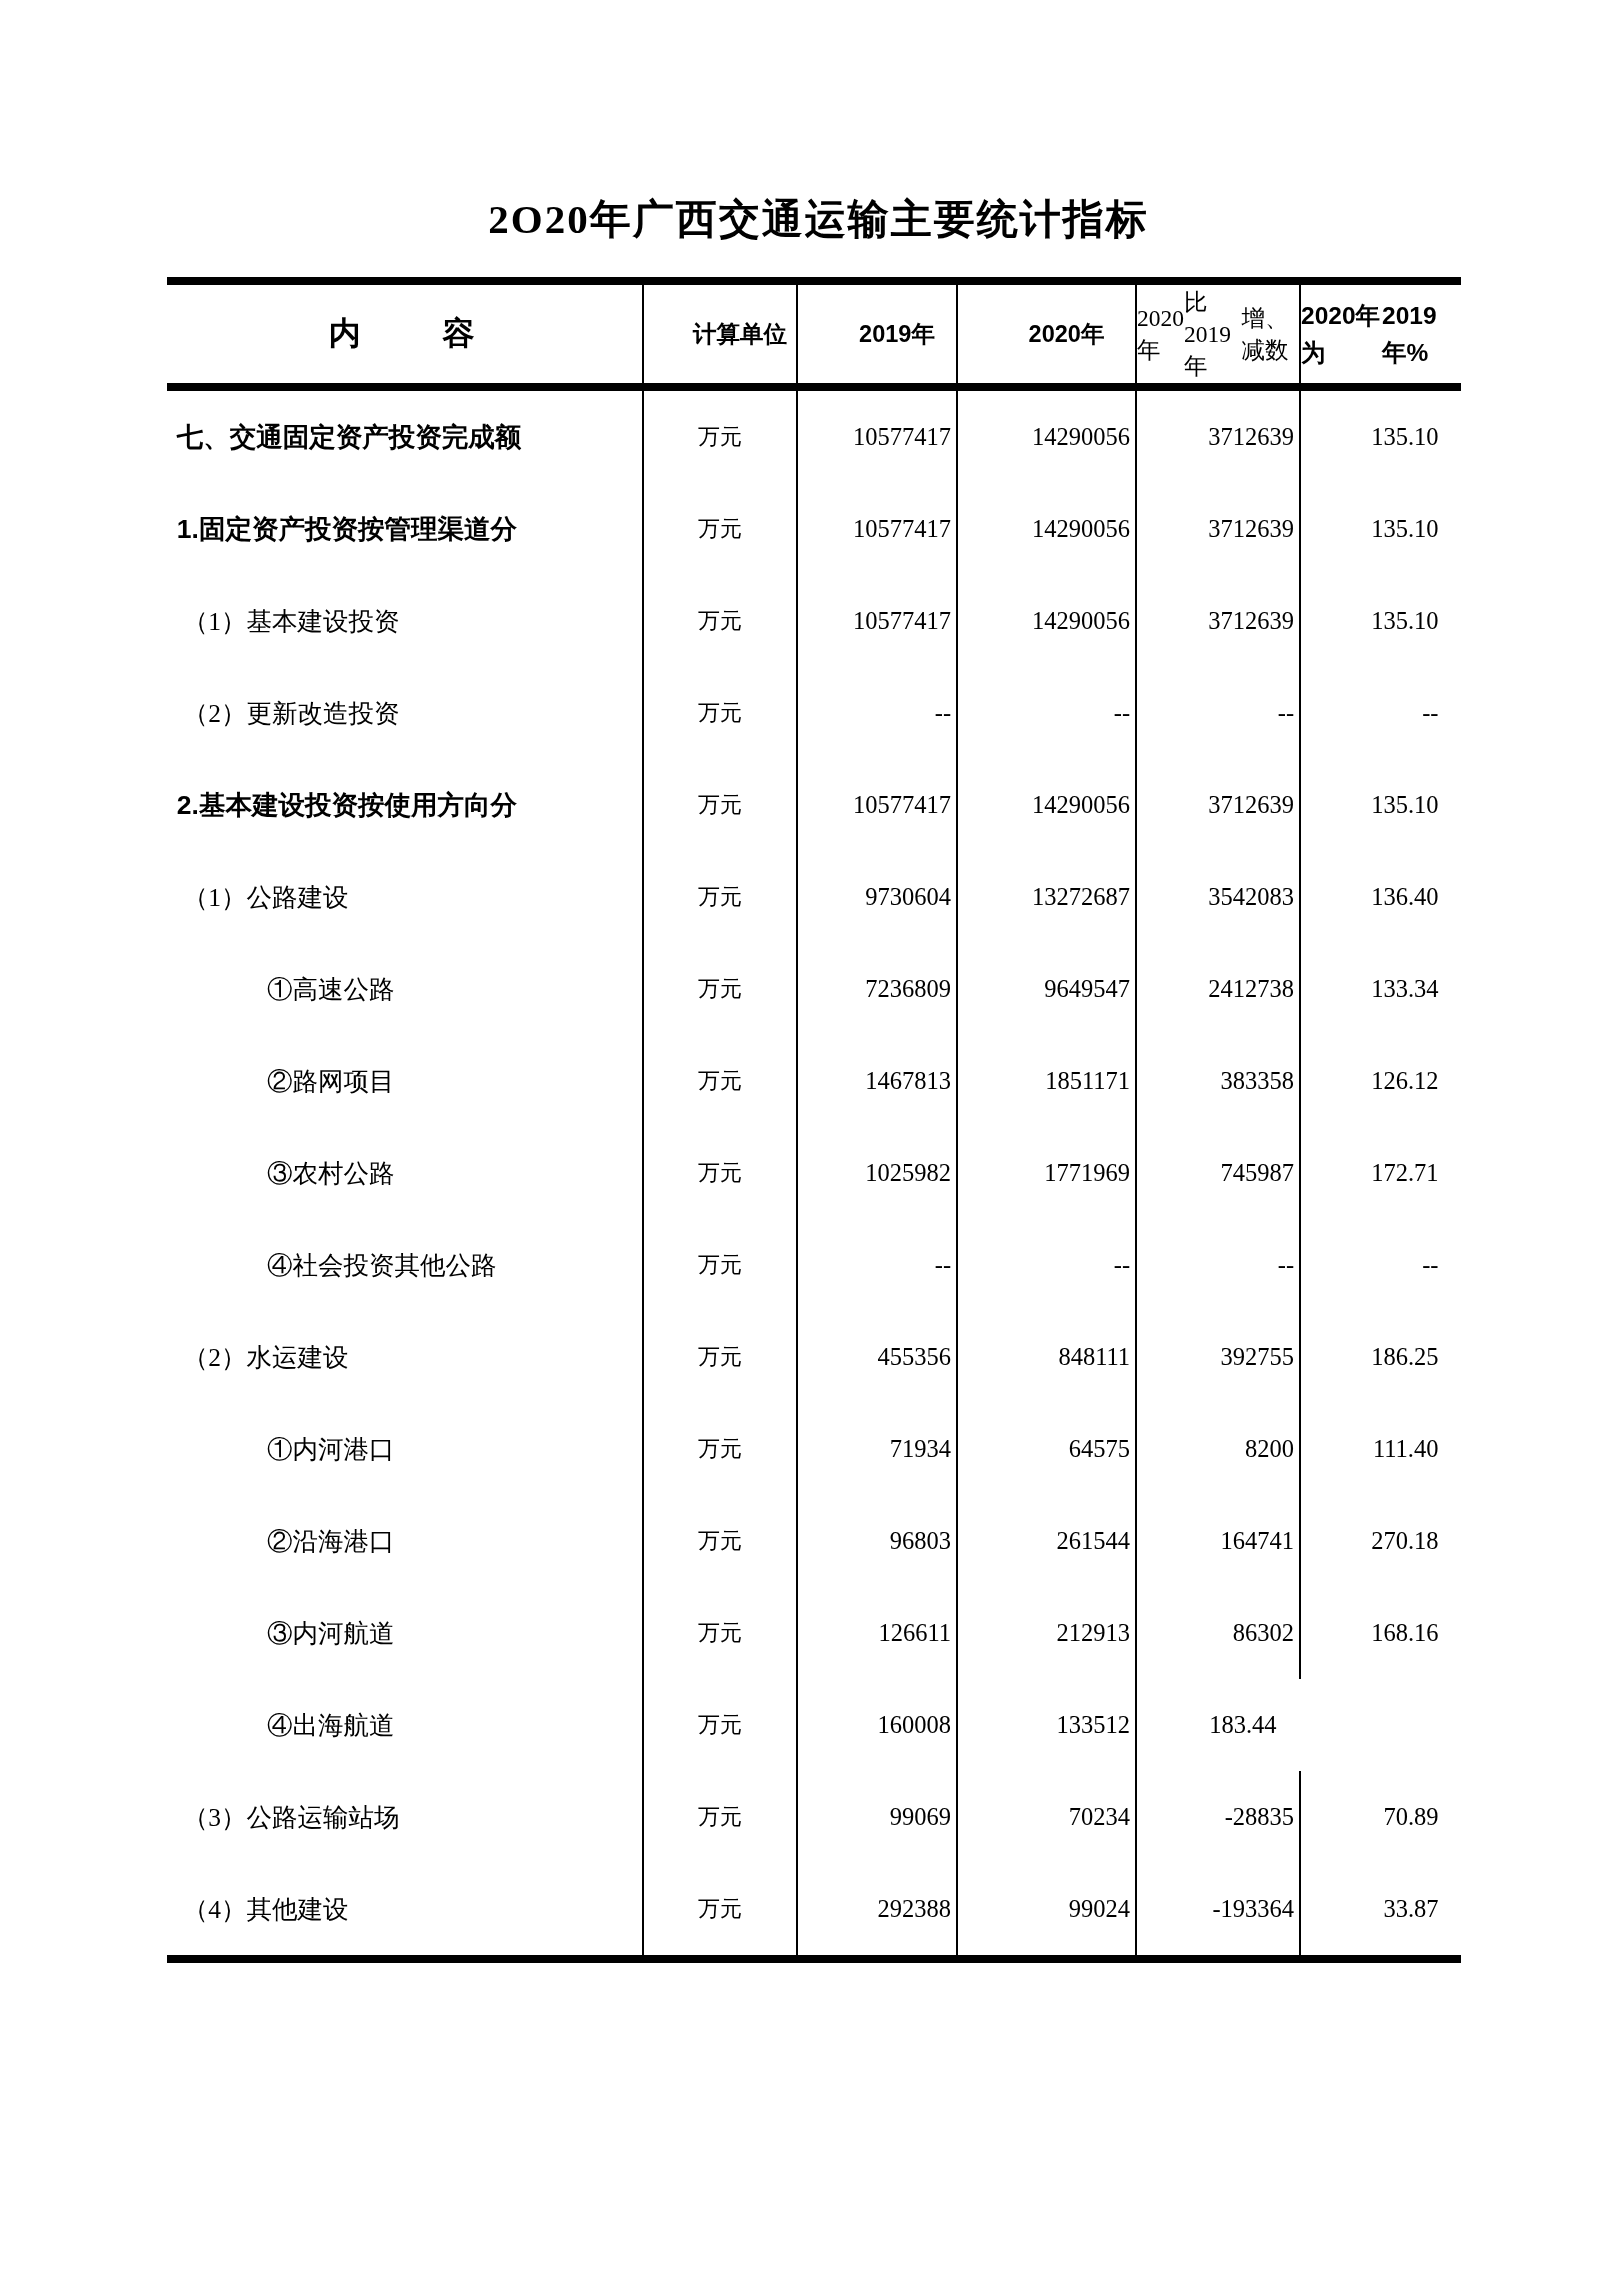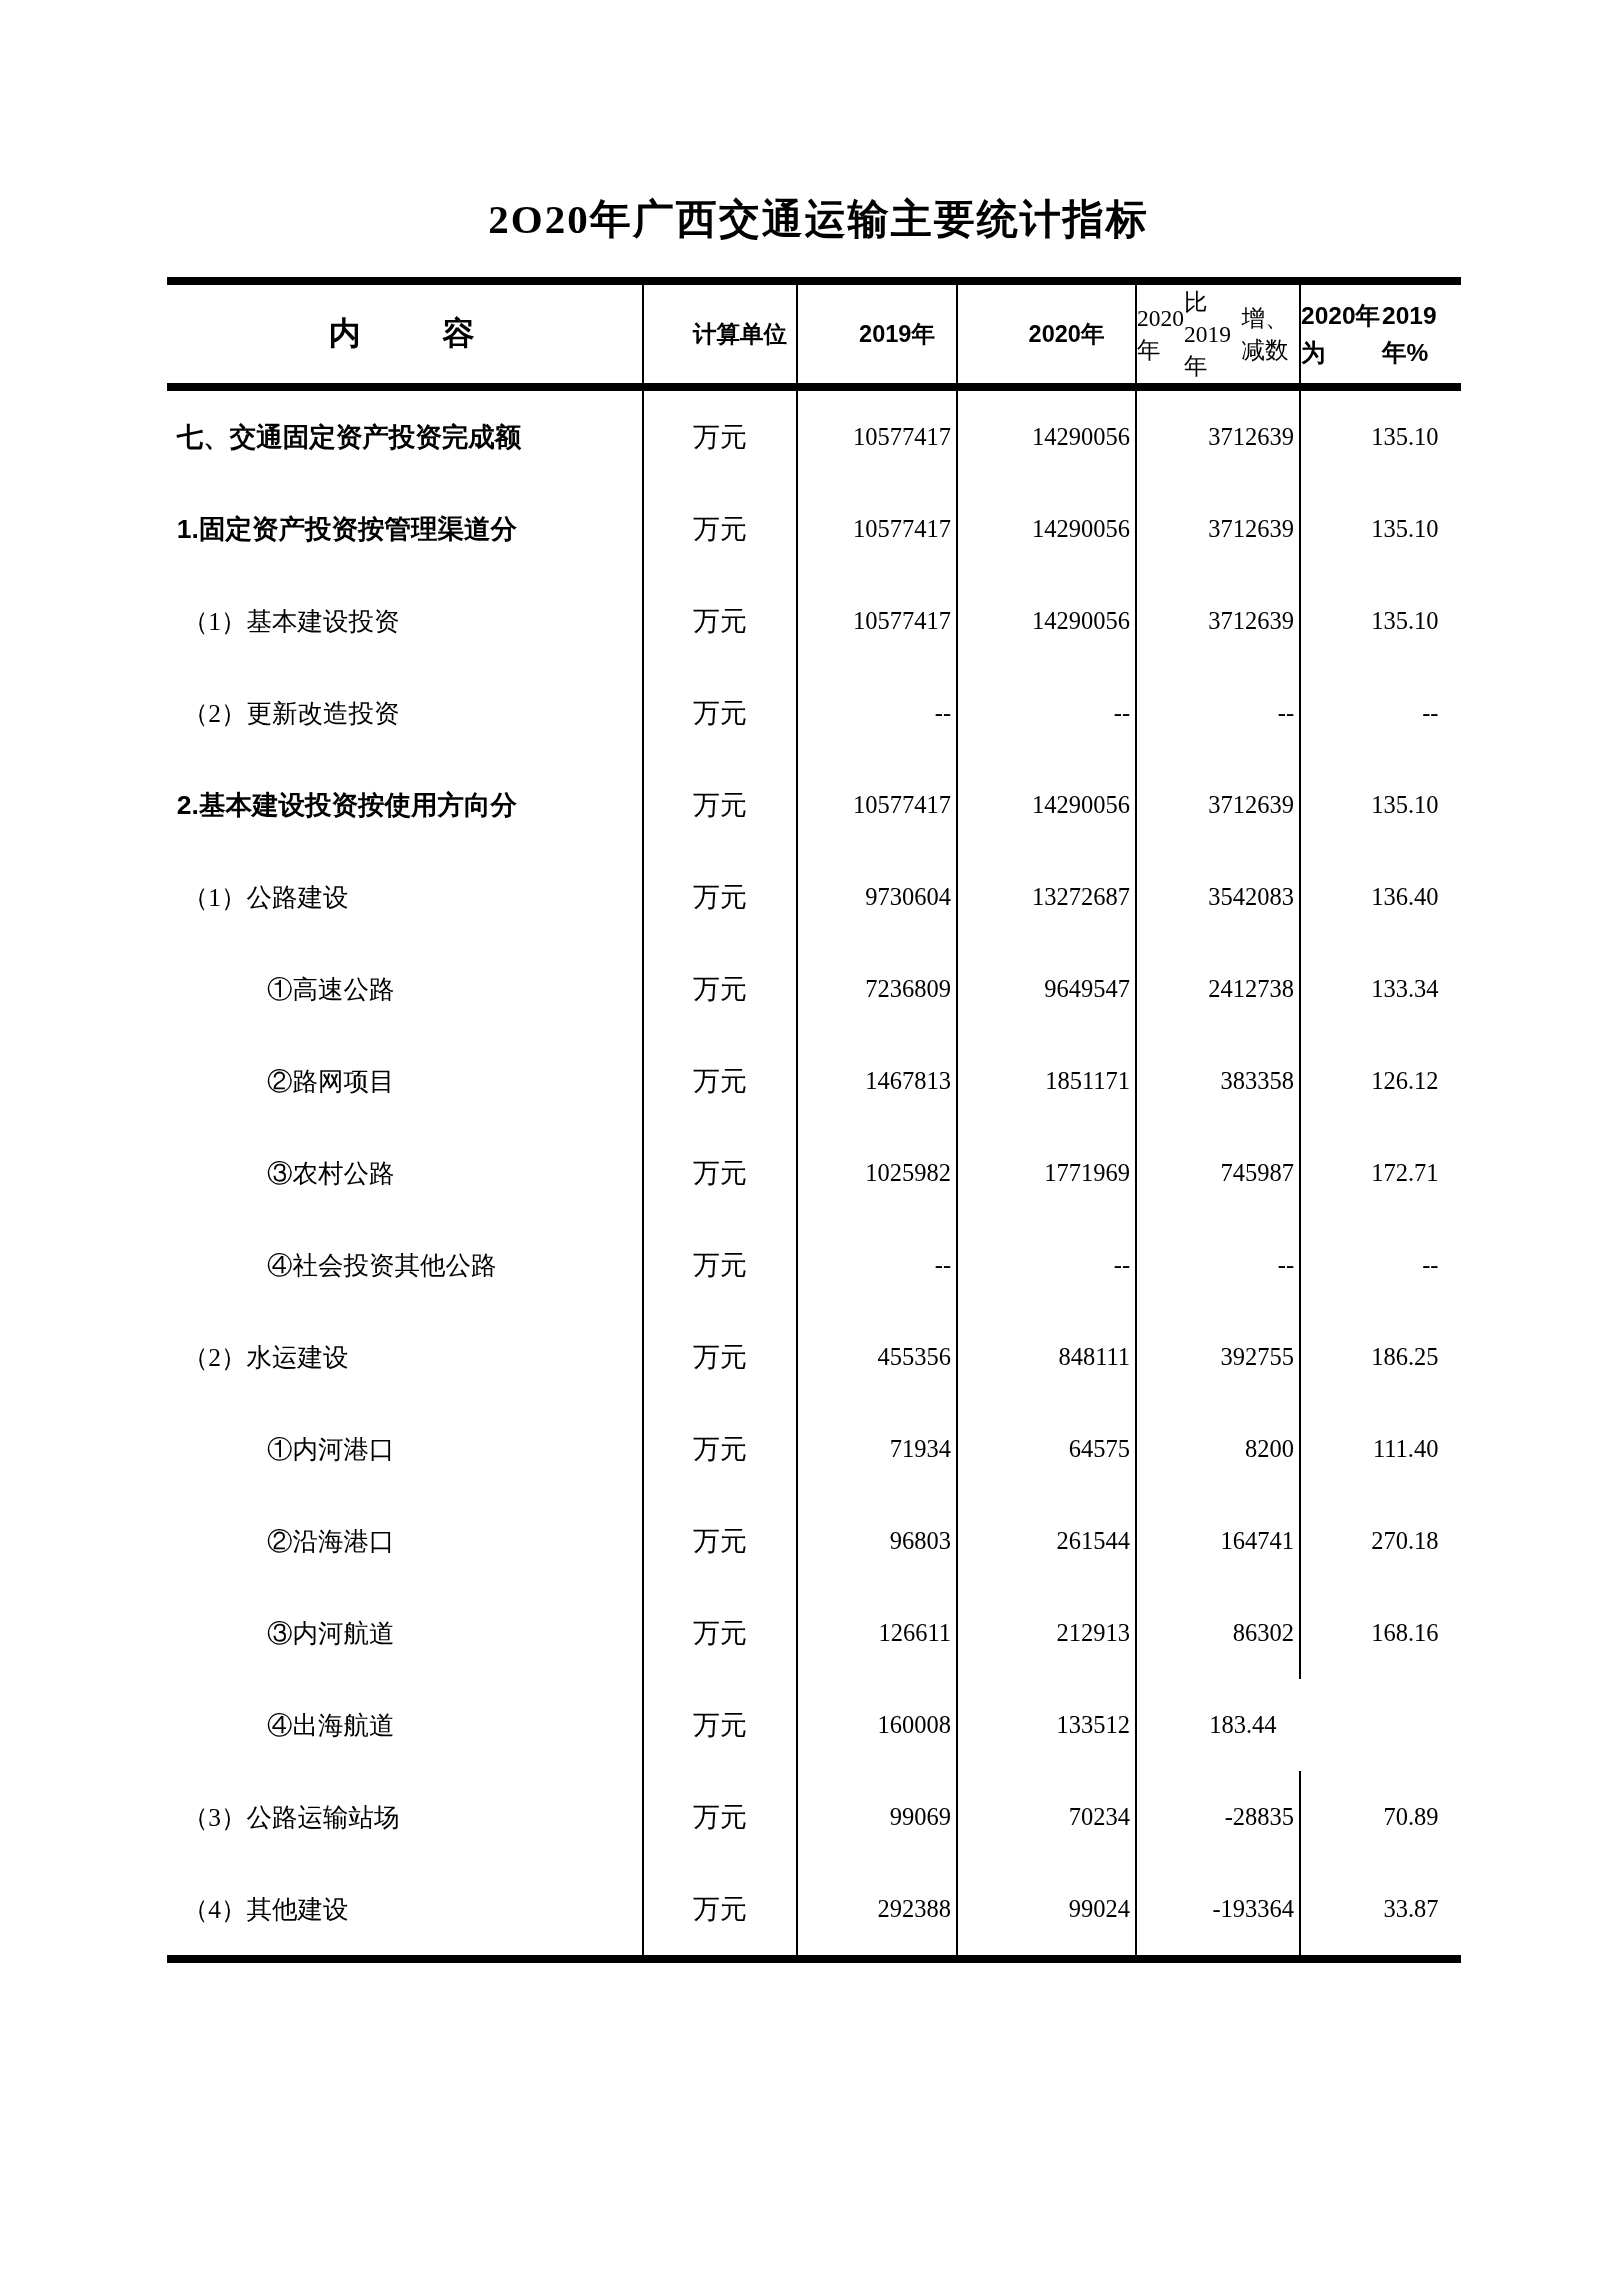--- a/index.html
+++ b/index.html
@@ -86,21 +86,21 @@
   .c-label.bold-label {
     font-family: "Liberation Sans", sans-serif;
     font-weight: 700;
     font-size: 26.5px;
   }
   .ind-0 { padding-left: 9.8px; }
   .ind-1 { padding-left: 15.7px; }
   .ind-2 { padding-left: 100px; }
   .c-unit {
     justify-content: center;
-    font-size: 27px;
+    font-size: 22px;
   }
   .c-num {
     justify-content: flex-end;
     text-align: right;
     font-size: 24.5px;
     padding-right: 4.9px;
   }
   .c-pct { padding-right: 22.5px; }
 </style>
 </head>

